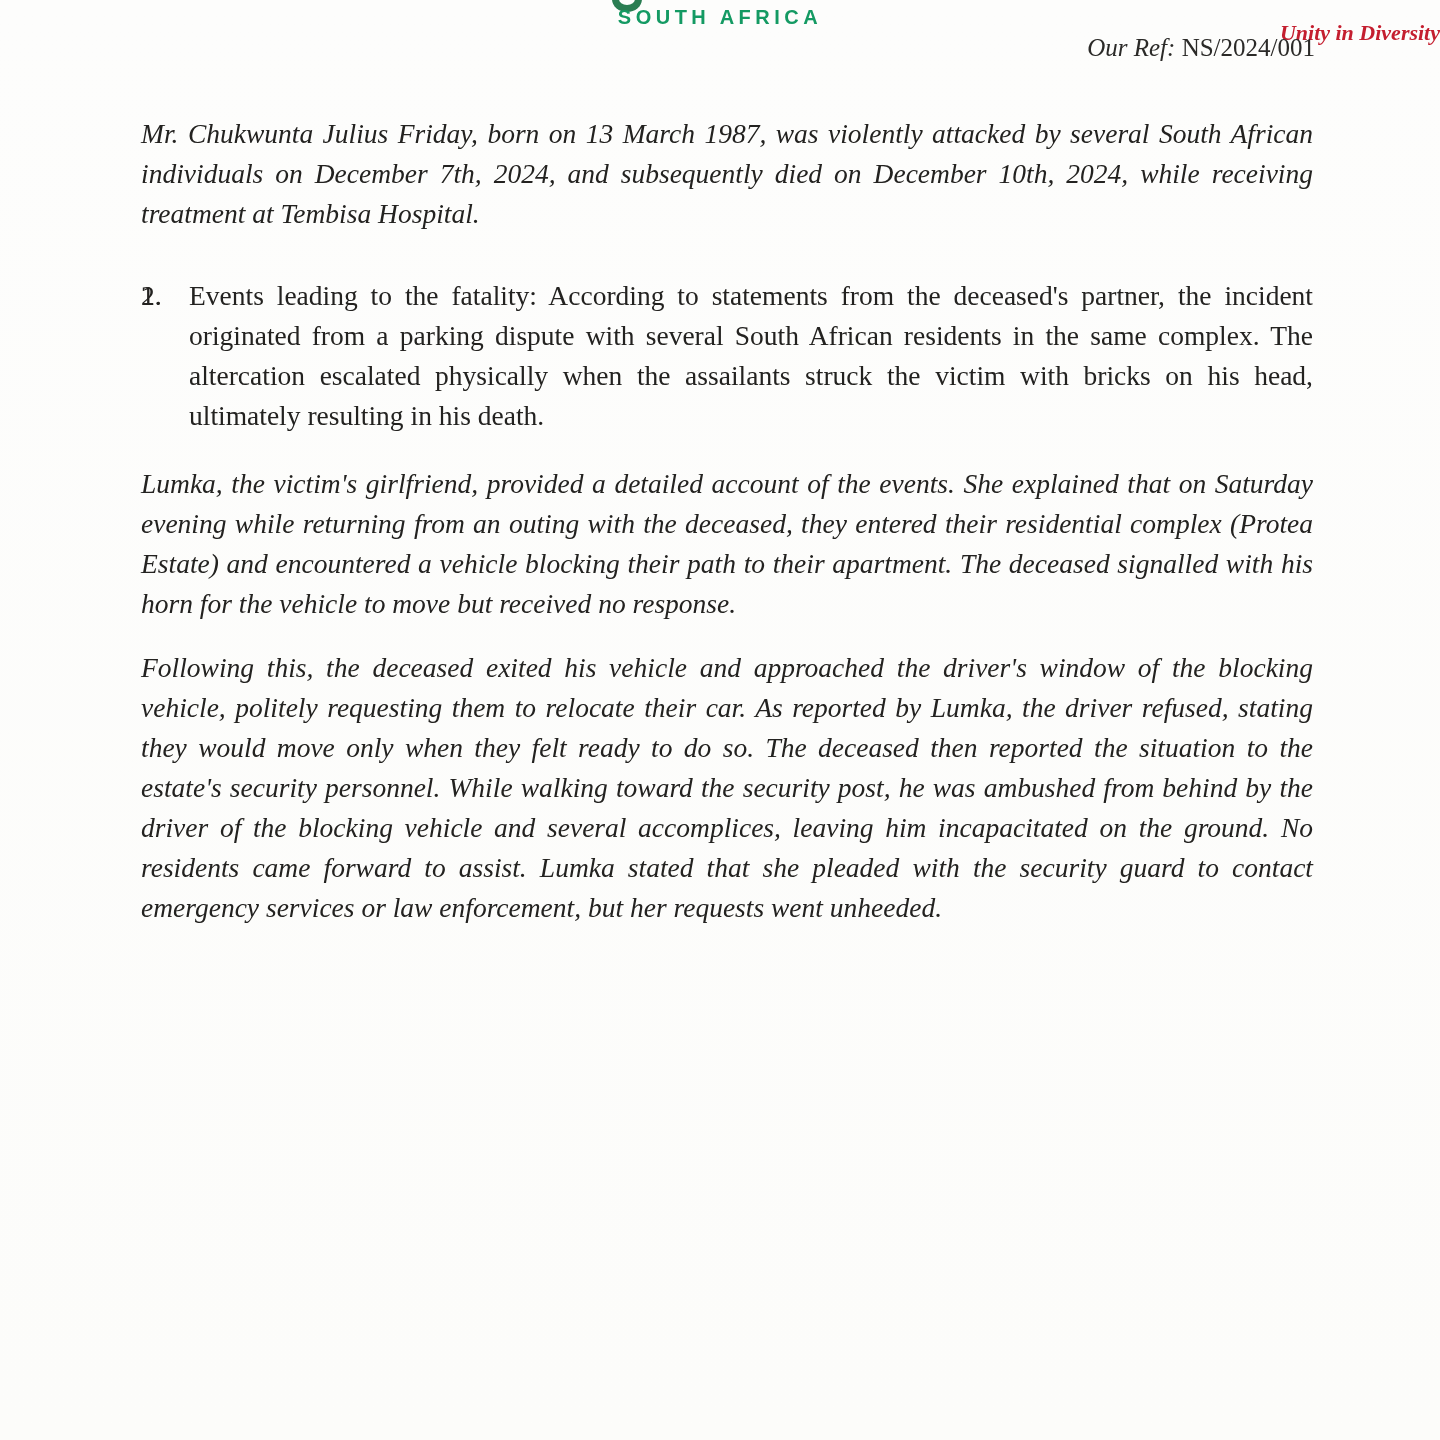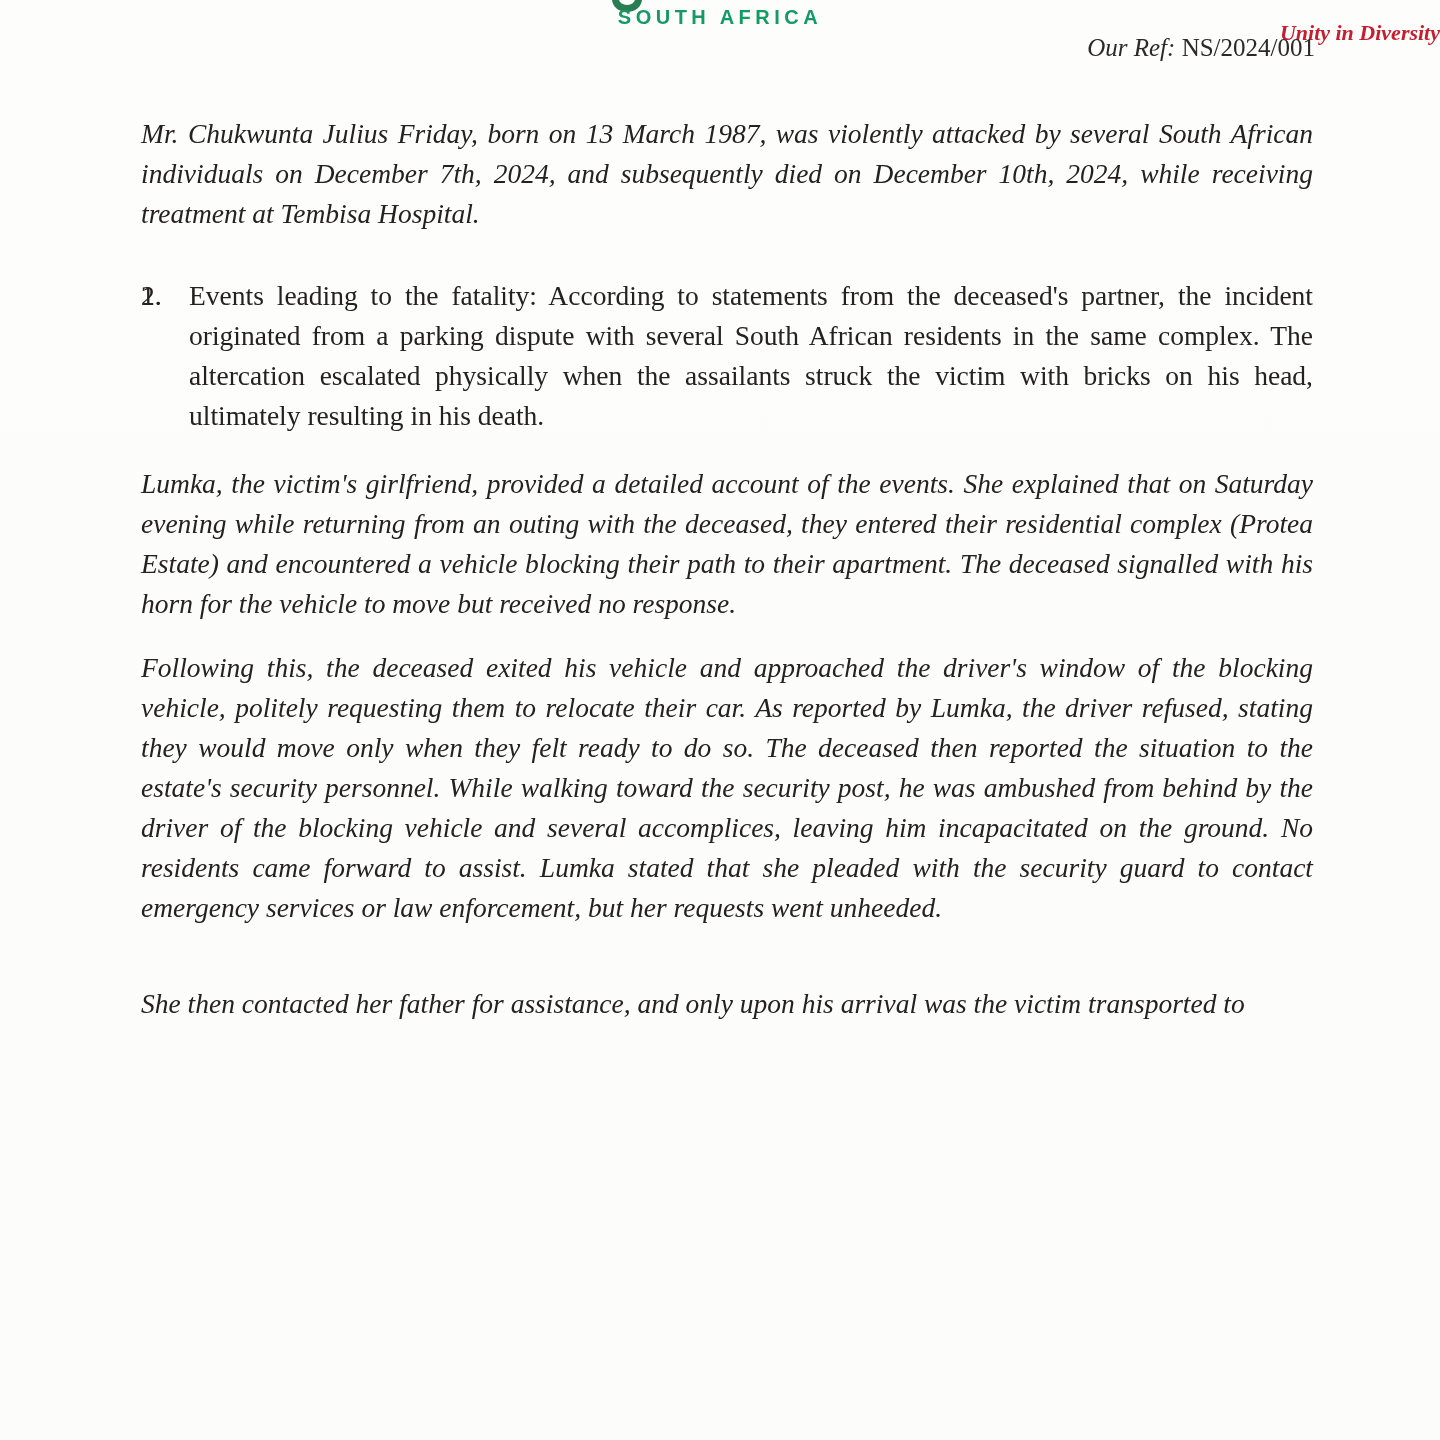--- a/index.html
+++ b/index.html
@@ -137,16 +137,15 @@
       <li class="num-item mt-item2">
         <span class="marker">2.</span>
         <span class="li-text">Events leading to the fatality: According to statements from the deceased's partner, the incident originated from a parking dispute with several South African residents in the same complex. The altercation escalated physically when the assailants struck the victim with bricks on his head, ultimately resulting in his death.</span>
       </li>
     </ol>
 
     <p class="para mt-lumka">Lumka, the victim's girlfriend, provided a detailed account of the events. She explained that on Saturday evening while returning from an outing with the deceased, they entered their residential complex (Protea Estate) and encountered a vehicle blocking their path to their apartment. The deceased signalled with his horn for the vehicle to move but received no response.</p>
 
     <p class="para mt-follow">Following this, the deceased exited his vehicle and approached the driver's window of the blocking vehicle, politely requesting them to relocate their car. As reported by Lumka, the driver refused, stating they would move only when they felt ready to do so. The deceased then reported the situation to the estate's security personnel. While walking toward the security post, he was ambushed from behind by the driver of the blocking vehicle and several accomplices, leaving him incapacitated on the ground. No residents came forward to assist. Lumka stated that she pleaded with the security guard to contact emergency services or law enforcement, but her requests went unheeded.</p>
 
-    <p class="para mt-father">She then contacted her father for assistance, and only upon his arrival was the victim transported to</p>
 
   </main>
 </div>
 
 </body></html>

